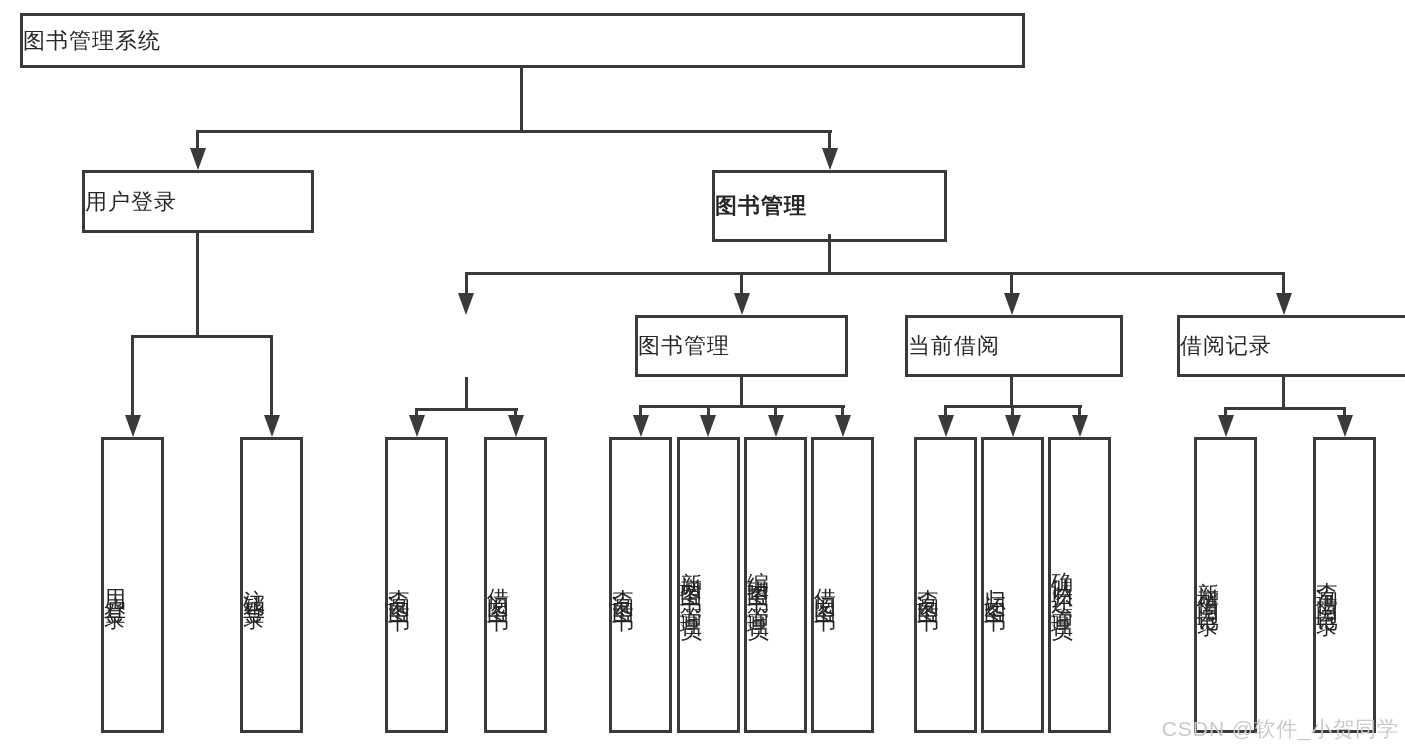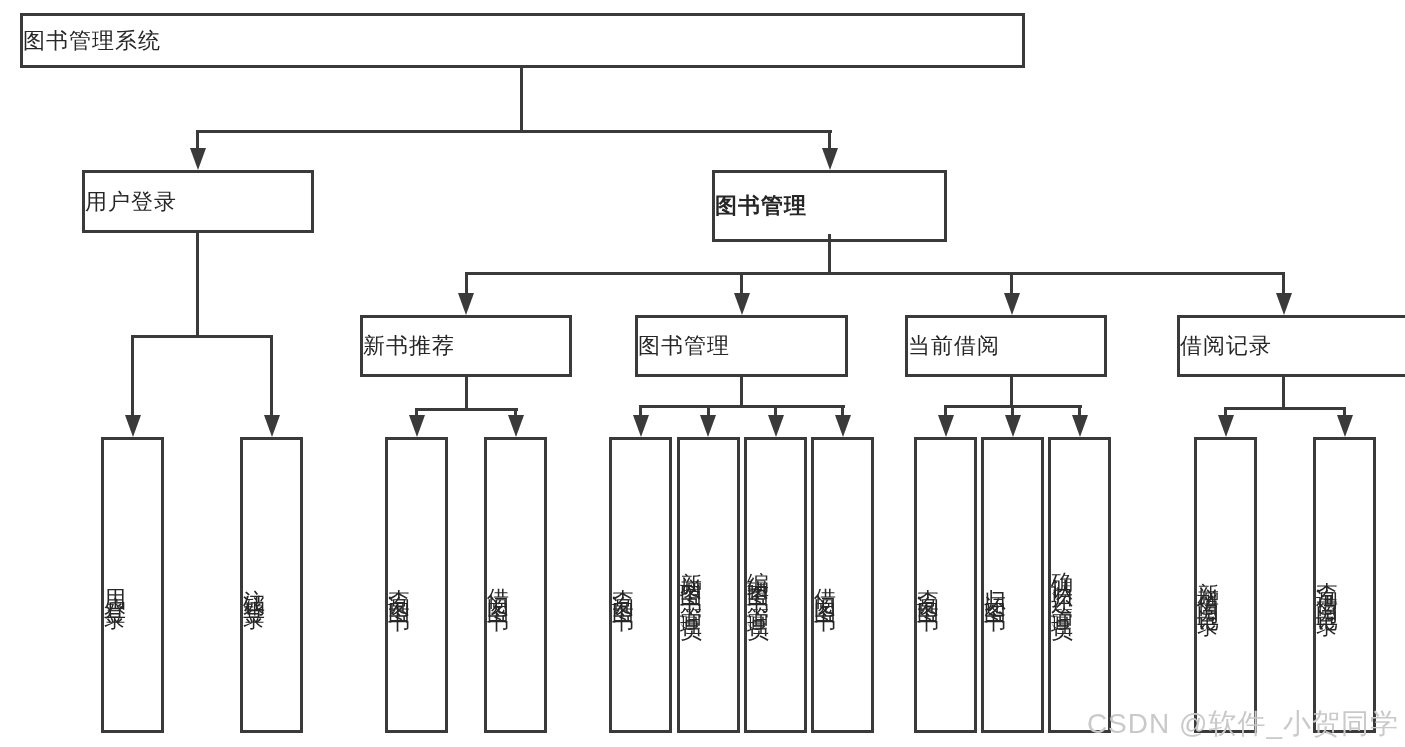--- a/index.html
+++ b/index.html
@@ -29,21 +29,21 @@
   }
   .vline{position:absolute;width:3px;background:var(--line);}
   .hline{position:absolute;height:3px;background:var(--line);}
   .arrow{
     position:absolute;width:0;height:0;
     border-left:8px solid transparent;border-right:8px solid transparent;
     border-top:22px solid var(--line);
   }
   .watermark{
     position:absolute;right:6px;bottom:4px;z-index:10;
-    font-size:28px;color:var(--wm);letter-spacing:1px;
+    font-size:21px;color:var(--wm);letter-spacing:1px;
   }
 </style>
 </head>
 <body>
 
 <div class="canvas">
 
   <div class="node" style="left:20px;top:13px;width:1005px;height:55px;">
     <span>图书管理系统</span>
   </div>
@@ -73,27 +73,24 @@
   <div class="hline" style="left:465px;top:272px;width:820px;"></div>
   <div class="vline" style="left:465px;top:272px;height:23px;"></div>
   <div class="arrow" style="left:458px;top:293px;"></div>
   <div class="vline" style="left:740px;top:272px;height:23px;"></div>
   <div class="arrow" style="left:734px;top:293px;"></div>
   <div class="vline" style="left:1010px;top:272px;height:23px;"></div>
   <div class="arrow" style="left:1004px;top:293px;"></div>
   <div class="vline" style="left:1282px;top:272px;height:23px;"></div>
   <div class="arrow" style="left:1276px;top:293px;"></div>
 
-  <div class="node" style="left:360px;top:315px;width:212px;height:62px;">
-    <span>新书推荐</span>
-  </div>
   <div class="node" style="left:635px;top:315px;width:213px;height:62px;">
     <span>图书管理</span>
   </div>
-  <div class="node" style="left:905px;top:315px;width:202px;height:62px;">
+  <div class="node" style="left:905px;top:315px;width:218px;height:62px;">
     <span>当前借阅</span>
   </div>
   <div class="node" style="left:1177px;top:315px;width:240px;height:62px;">
     <span>借阅记录</span>
   </div>
 
   <div class="vline" style="left:465px;top:377px;height:31px;"></div>
   <div class="hline" style="left:415px;top:408px;width:103px;"></div>
   <div class="vline" style="left:415px;top:408px;height:12px;"></div>
   <div class="arrow" style="left:409px;top:415px;"></div>

